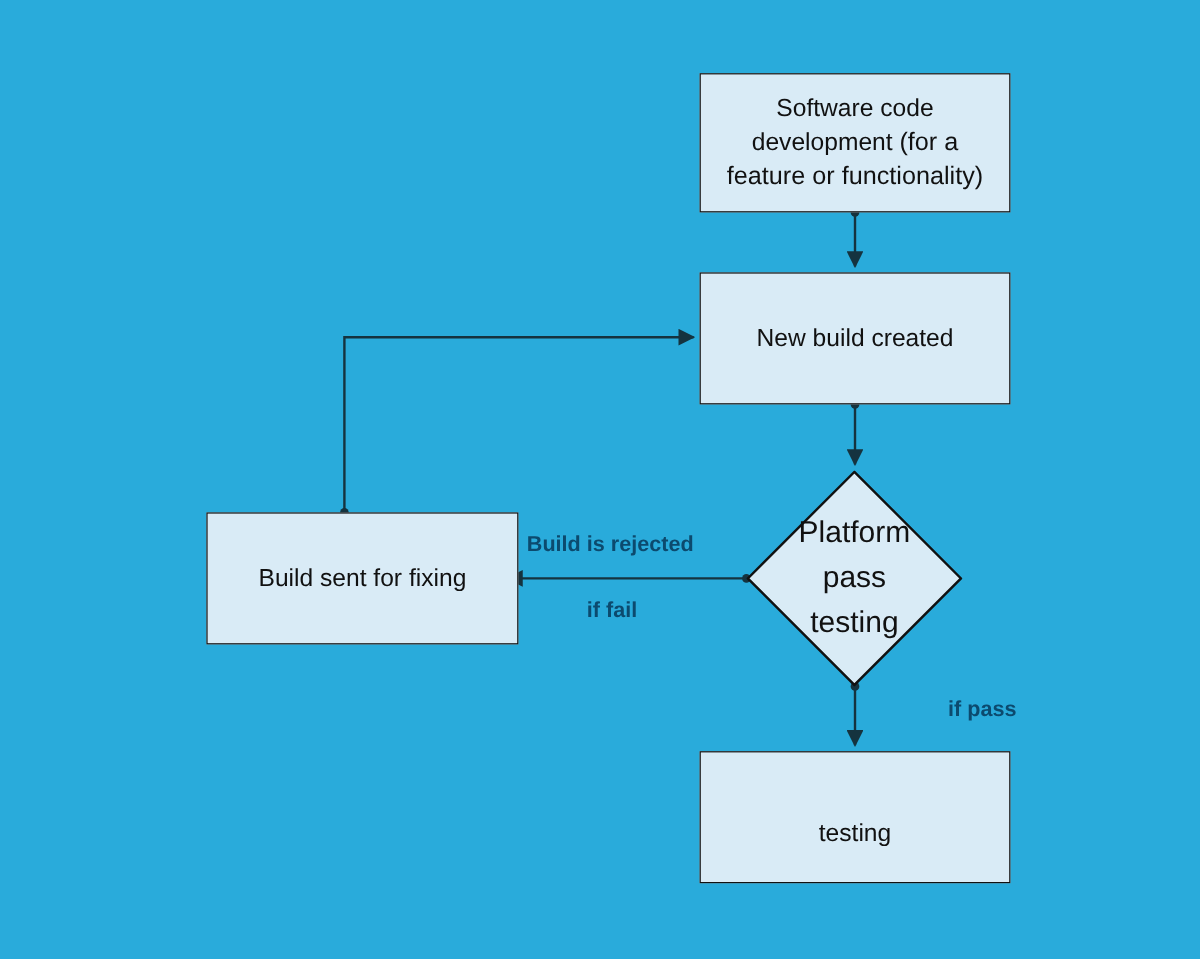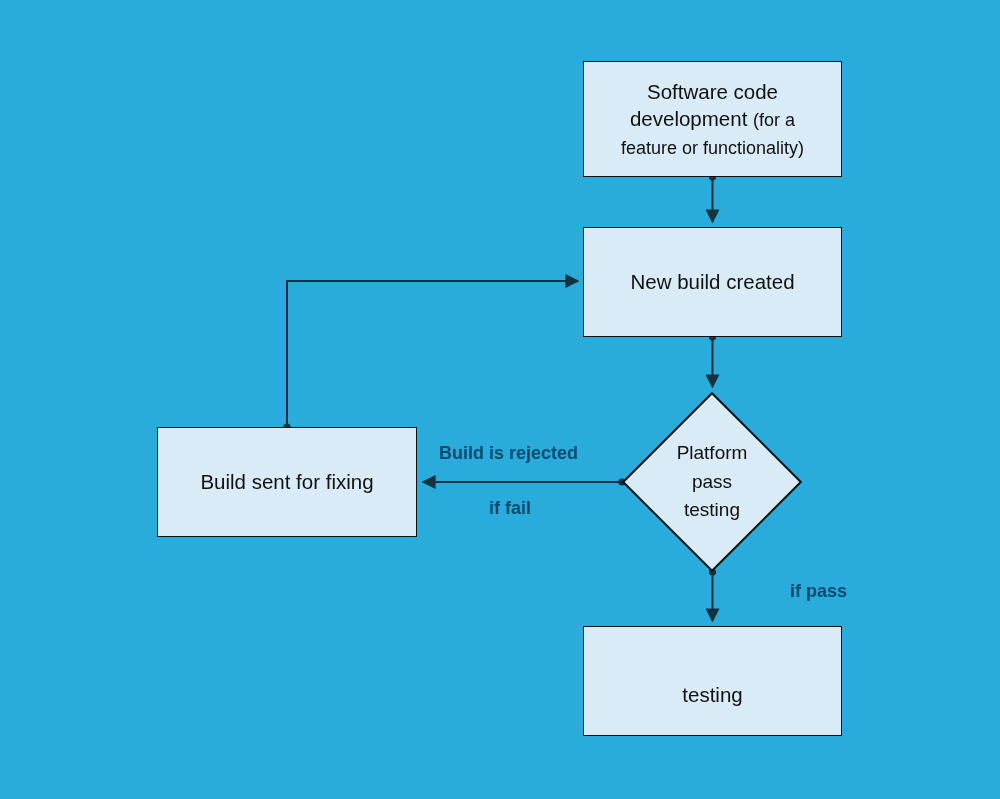--- a/index.html
+++ b/index.html
@@ -37,26 +37,26 @@
   }
   .node-box {
     background: #d9ebf6;
     border: 1.6px solid #111111;
     font-size: 20.5px;
   }
   .node-box .txt {
     padding: 0 10px;
   }
   .small-note {
-    font-size: 18px;
+    font-size: 21px;
   }
   .node-diamond {
     background: transparent;
     border: none;
-    font-size: 19px;
+    font-size: 25px;
   }
   .diamond-shape {
     position: absolute;
     left: 0;
     top: 0;
     width: 100%;
     height: 100%;
   }
   .diamond-label {
     position: relative;
@@ -65,21 +65,21 @@
   }
   .edge-label {
     position: absolute;
     font-size: 18px;
     font-weight: bold;
     color: #0c4a6e;
     white-space: nowrap;
   }
   #b1 { left: 583px; top: 61px;  width: 259px; height: 116px; }
   #b2 { left: 583px; top: 227px; width: 259px; height: 110px; }
-  #b3 { left: 157px; top: 427px; width: 260px; height: 110px; }
+  #b3 { left: 172px; top: 427px; width: 260px; height: 110px; }
   #b4 { left: 583px; top: 626px; width: 259px; height: 110px; }
   #dm { left: 622px; top: 392px; width: 180px; height: 180px; }
   #lbl-rejected { left: 439px; top: 443px; }
   #lbl-iffail   { left: 489px; top: 498px; }
   #lbl-ifpass   { left: 744px; top: 581px; margin-left: 46px; }
 </style>
 </head>
 <body>
 
 <div id="canvas">

